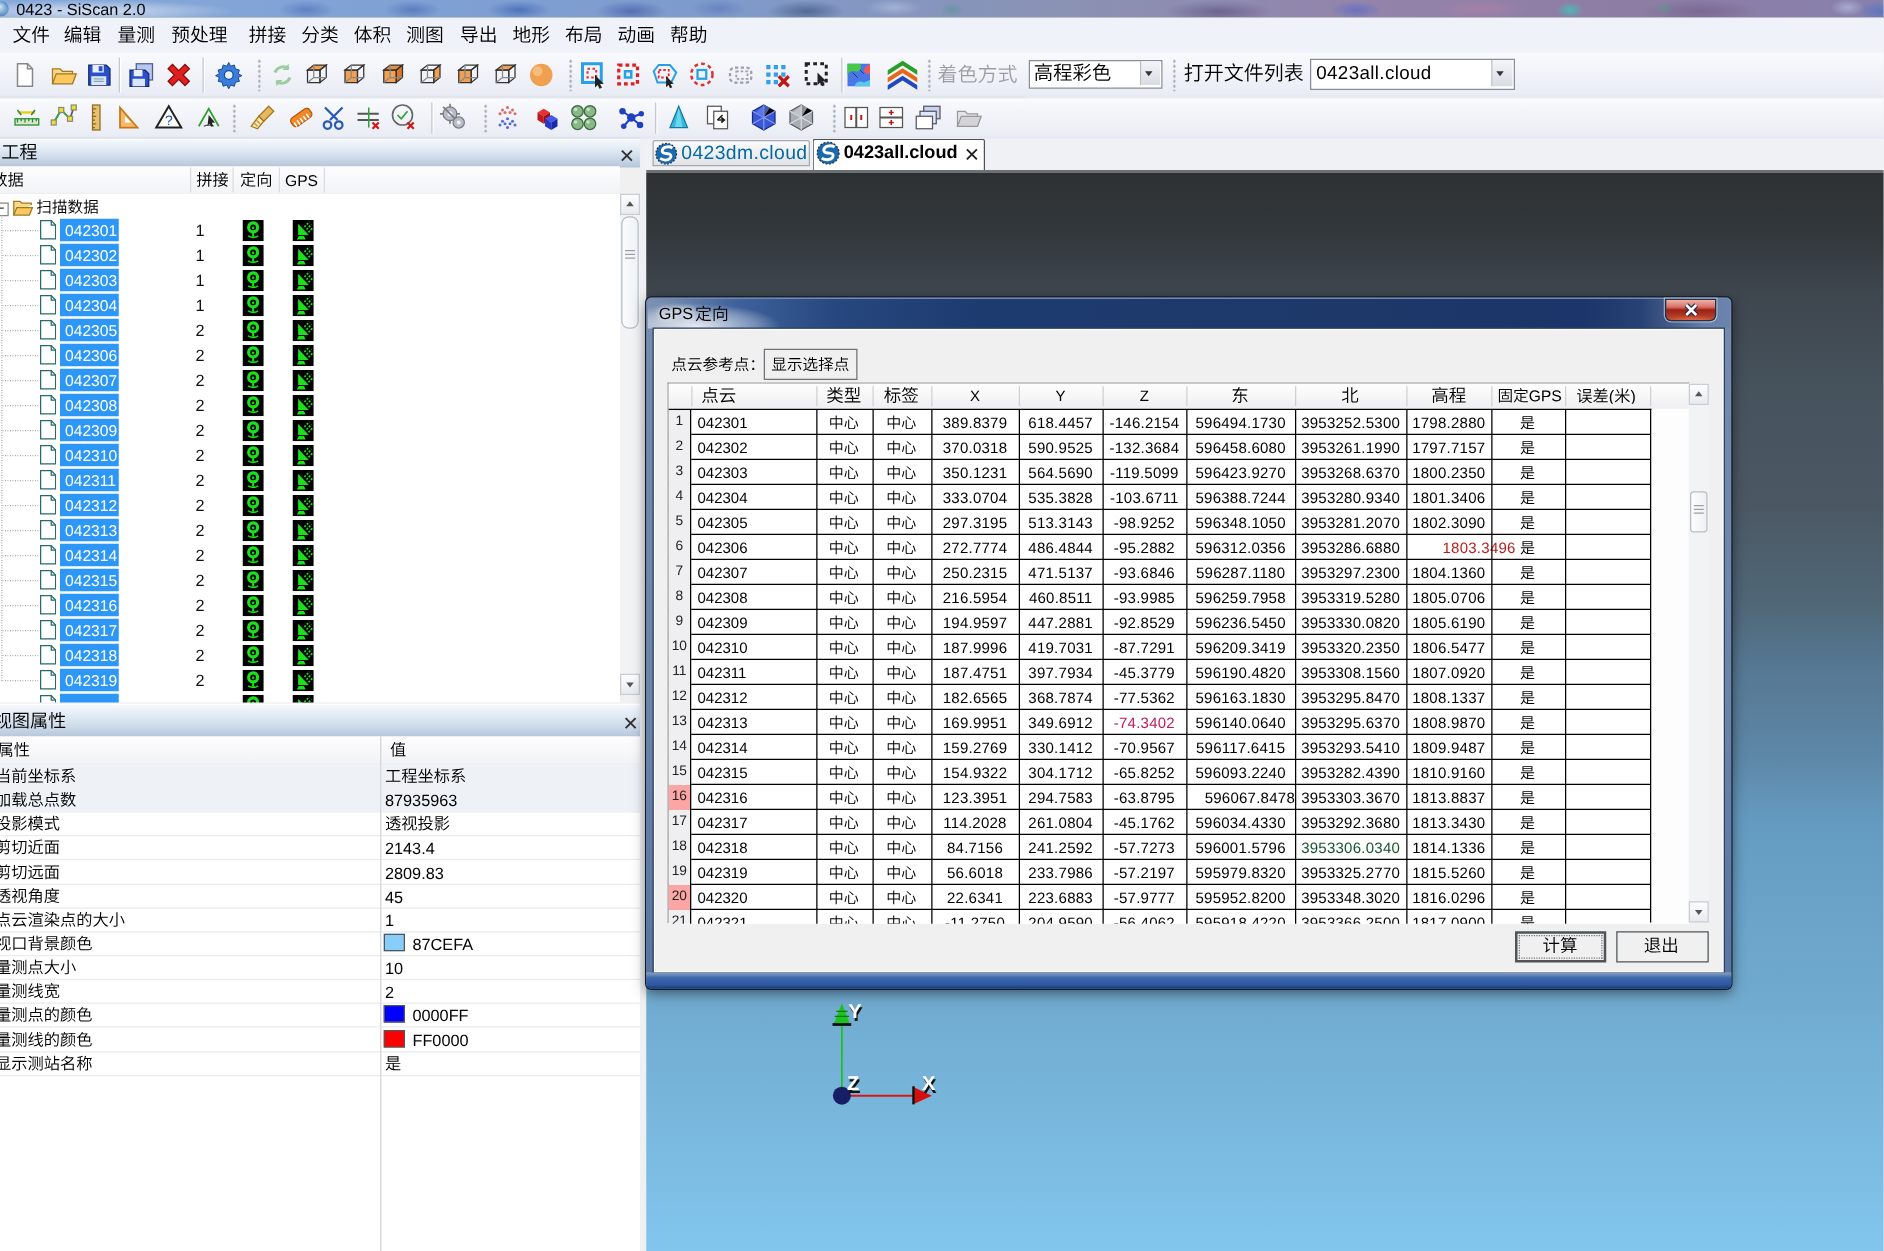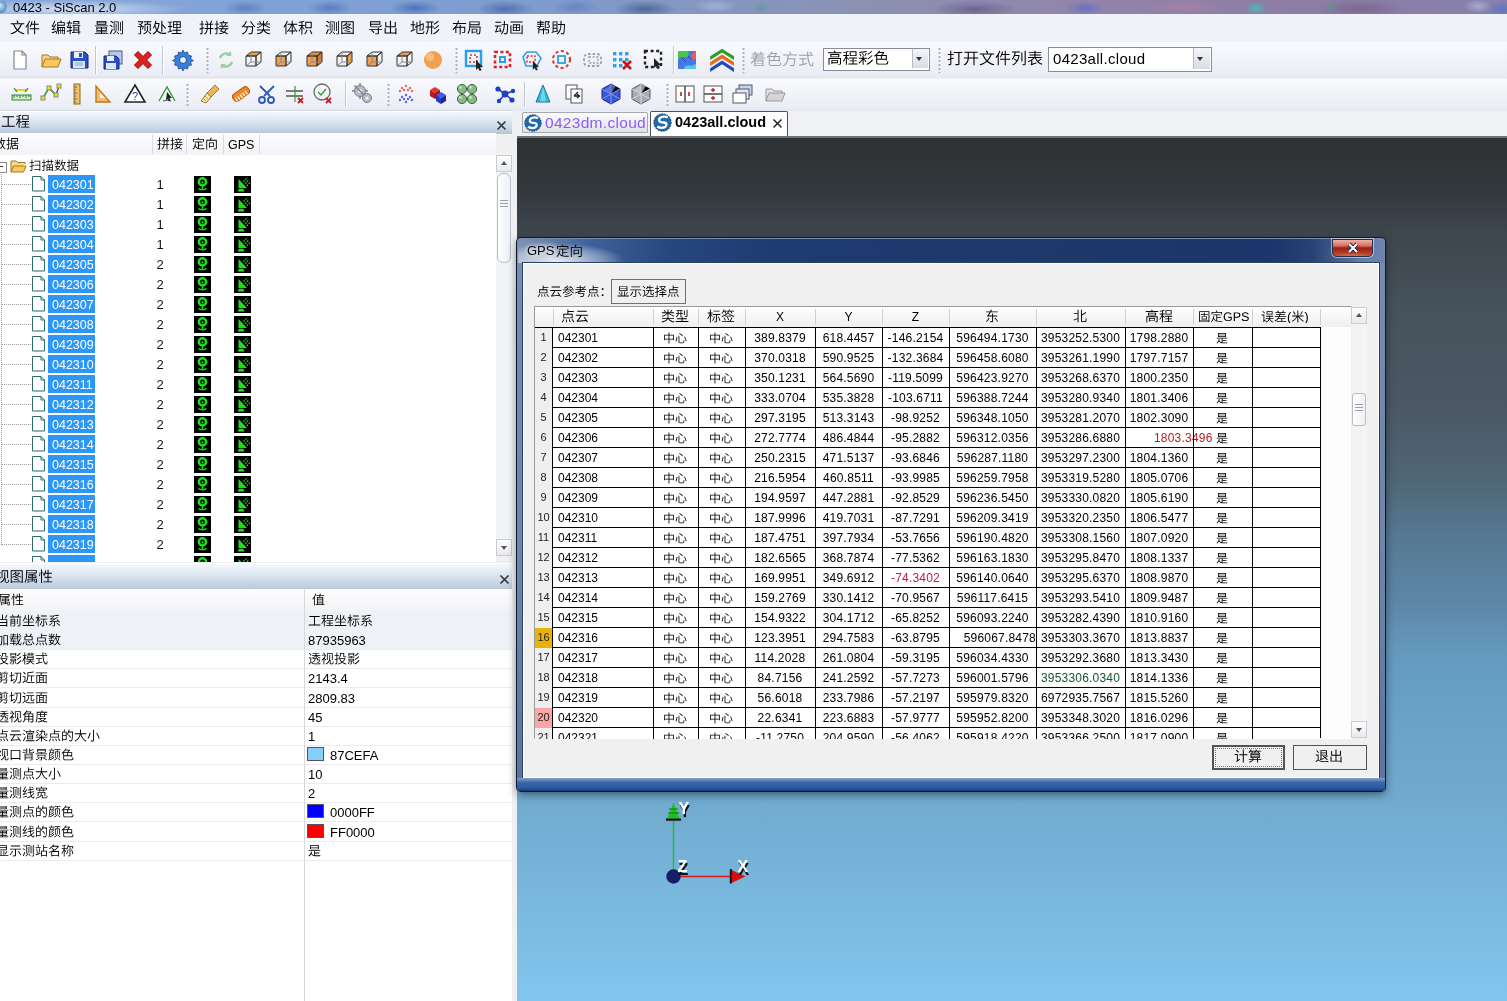--- a/index.html
+++ b/index.html
@@ -924,21 +924,21 @@
 <div class="abs" style="left:517px;top:138px;width:990px;height:863px;background:linear-gradient(180deg,
  #2d3134 0%, #33383c 6%, #3e464e 11%, #46525c 20%, #4b5864 31%, #506777 40%, #567893 46%,
  #5d87a7 54%, #649abf 60%, #6aa2c8 68%, #70a9ce 76%, #77b4da 85%, #7dbde4 93%, #82c6ee 100%)"></div>
 
 <div class="abs" style="left:522px;top:112px;width:126px;height:21px;background:linear-gradient(180deg,#fbfbfc,#e2e3e7);border:1px solid #a6a9b0;border-radius:2px 2px 0 0;box-sizing:border-box"></div>
 <div class="abs" style="left:650px;top:111px;width:138px;height:25px;background:#fff;border:1px solid #4e5156;border-bottom:none;border-radius:2px 2px 0 0;box-sizing:border-box"></div>
 <svg class="abs" style="left:524px;top:114px" width="18" height="18" viewBox="0 0 20 20">
     <circle cx="10" cy="10" r="9.2" fill="#1b6aad" stroke="#1a2a3a" stroke-width="1" stroke-dasharray="1.6 1.4"></circle>
     <path d="M15.5 4.8 C11.5 2.6 6.6 4.4 6.4 7.2 C6.2 9.8 9.6 9.9 11.6 10 C14.3 10.1 14.8 12.1 13.5 13.9 C11.9 16 7.4 16.2 4.6 14.2" fill="none" stroke="#fff" stroke-width="2.5"></path>
   </svg>
-<div class="abs" style="left:545px;top:114px;font-size:15.5px;letter-spacing:.3px;color:#8b5cf6">0423dm.cloud</div>
+<div class="abs" style="left:545px;top:114px;font-size:15.5px;letter-spacing:.3px;color:#0369a1">0423dm.cloud</div>
 <svg class="abs" style="left:653px;top:113px" width="19" height="19" viewBox="0 0 20 20">
     <circle cx="10" cy="10" r="9.2" fill="#1b6aad" stroke="#1a2a3a" stroke-width="1" stroke-dasharray="1.6 1.4"></circle>
     <path d="M15.5 4.8 C11.5 2.6 6.6 4.4 6.4 7.2 C6.2 9.8 9.6 9.9 11.6 10 C14.3 10.1 14.8 12.1 13.5 13.9 C11.9 16 7.4 16.2 4.6 14.2" fill="none" stroke="#fff" stroke-width="2.5"></path>
   </svg>
 <div class="abs" style="left:675px;top:114px;font-size:14.5px;font-weight:bold;color:#000">0423all.cloud</div>
 <svg class="abs" style="left:772px;top:118px" width="11" height="11" viewBox="0 0 11 11">
     <path d="M1.5 1.5l8 8M9.5 1.5l-8 8" stroke="#222" stroke-width="1.5"></path>
   </svg>
 <svg class="abs" style="left:640px;top:790px" width="130" height="100" viewBox="0 0 130 100">
 <line x1="33.5" y1="29" x2="33.5" y2="86.5" stroke="#1ec21e" stroke-width="1.4"></line>
@@ -1354,21 +1354,21 @@
     <svg class="t " style="width:24.0px;height:12px;position:absolute;left:128px;top:203.5px;" viewBox="0 0 2000 1000" fill="#000">
       <use href="#g4e2d" x="0"></use>
       <use href="#g5fc3" x="1000"></use>
     </svg>
     <svg class="t " style="width:24.0px;height:12px;position:absolute;left:174px;top:203.5px;" viewBox="0 0 2000 1000" fill="#000">
       <use href="#g4e2d" x="0"></use>
       <use href="#g5fc3" x="1000"></use>
     </svg>
     <div class="abs" style="left:210px;top:203px;width:70px;text-align:center;font-size:12px;color:#000;letter-spacing:.2px">187.4751</div>
     <div class="abs" style="left:280px;top:203px;width:67px;text-align:center;font-size:12px;color:#000;letter-spacing:.2px">397.7934</div>
-    <div class="abs" style="left:347px;top:203px;width:67px;text-align:center;font-size:12px;color:#000;letter-spacing:.2px">-53.7656</div>
+    <div class="abs" style="left:347px;top:203px;width:67px;text-align:center;font-size:12px;color:#000;letter-spacing:.2px">-45.3779</div>
     <div class="abs" style="left:414px;top:203px;width:87px;text-align:center;font-size:12px;color:#000;letter-spacing:.2px">596190.4820</div>
     <div class="abs" style="left:501px;top:203px;width:89px;text-align:center;font-size:12px;color:#000;letter-spacing:.2px">3953308.1560</div>
     <div class="abs" style="left:590px;top:203px;width:68px;text-align:center;font-size:12px;color:#000;letter-spacing:.2px">1807.0920</div>
     <svg class="t " style="width:12.0px;height:12px;position:absolute;left:681px;top:203.5px;" viewBox="0 0 1000 1000" fill="#000">
       <use href="#g662f" x="0"></use>
     </svg>
     <div class="abs" style="left:118px;top:200px;width:1px;height:20px;background:#000"></div>
     <div class="abs" style="left:163px;top:200px;width:1px;height:20px;background:#000"></div>
     <div class="abs" style="left:210px;top:200px;width:1px;height:20px;background:#000"></div>
     <div class="abs" style="left:280px;top:200px;width:1px;height:20px;background:#000"></div>
@@ -1492,21 +1492,21 @@
     <div class="abs" style="left:163px;top:280px;width:1px;height:20px;background:#000"></div>
     <div class="abs" style="left:210px;top:280px;width:1px;height:20px;background:#000"></div>
     <div class="abs" style="left:280px;top:280px;width:1px;height:20px;background:#000"></div>
     <div class="abs" style="left:347px;top:280px;width:1px;height:20px;background:#000"></div>
     <div class="abs" style="left:414px;top:280px;width:1px;height:20px;background:#000"></div>
     <div class="abs" style="left:501px;top:280px;width:1px;height:20px;background:#000"></div>
     <div class="abs" style="left:590px;top:280px;width:1px;height:20px;background:#000"></div>
     <div class="abs" style="left:658px;top:280px;width:1px;height:20px;background:#000"></div>
     <div class="abs" style="left:717px;top:280px;width:1px;height:20px;background:#000"></div>
     <div class="abs" style="left:0;top:300px;width:785px;height:20px;border-bottom:1px solid #000;box-sizing:border-box;background:#fff"></div>
-    <div class="abs" style="left:0;top:300px;width:18px;height:20px;background:#eab308;border-right:1px solid #000;box-sizing:border-box;font-size:11px;color:#222;text-align:center;line-height:19px">16</div>
+    <div class="abs" style="left:0;top:300px;width:18px;height:20px;background:#fca5a5;border-right:1px solid #000;box-sizing:border-box;font-size:11px;color:#222;text-align:center;line-height:19px">16</div>
     <div class="abs" style="left:23px;top:303px;font-size:12px;color:#000">042316</div>
     <svg class="t " style="width:24.0px;height:12px;position:absolute;left:128px;top:303.5px;" viewBox="0 0 2000 1000" fill="#000">
       <use href="#g4e2d" x="0"></use>
       <use href="#g5fc3" x="1000"></use>
     </svg>
     <svg class="t " style="width:24.0px;height:12px;position:absolute;left:174px;top:303.5px;" viewBox="0 0 2000 1000" fill="#000">
       <use href="#g4e2d" x="0"></use>
       <use href="#g5fc3" x="1000"></use>
     </svg>
     <div class="abs" style="left:210px;top:303px;width:70px;text-align:center;font-size:12px;color:#000;letter-spacing:.2px">123.3951</div>
@@ -1534,21 +1534,21 @@
     <svg class="t " style="width:24.0px;height:12px;position:absolute;left:128px;top:323.5px;" viewBox="0 0 2000 1000" fill="#000">
       <use href="#g4e2d" x="0"></use>
       <use href="#g5fc3" x="1000"></use>
     </svg>
     <svg class="t " style="width:24.0px;height:12px;position:absolute;left:174px;top:323.5px;" viewBox="0 0 2000 1000" fill="#000">
       <use href="#g4e2d" x="0"></use>
       <use href="#g5fc3" x="1000"></use>
     </svg>
     <div class="abs" style="left:210px;top:323px;width:70px;text-align:center;font-size:12px;color:#000;letter-spacing:.2px">114.2028</div>
     <div class="abs" style="left:280px;top:323px;width:67px;text-align:center;font-size:12px;color:#000;letter-spacing:.2px">261.0804</div>
-    <div class="abs" style="left:347px;top:323px;width:67px;text-align:center;font-size:12px;color:#000;letter-spacing:.2px">-59.3195</div>
+    <div class="abs" style="left:347px;top:323px;width:67px;text-align:center;font-size:12px;color:#000;letter-spacing:.2px">-45.1762</div>
     <div class="abs" style="left:414px;top:323px;width:87px;text-align:center;font-size:12px;color:#000;letter-spacing:.2px">596034.4330</div>
     <div class="abs" style="left:501px;top:323px;width:89px;text-align:center;font-size:12px;color:#000;letter-spacing:.2px">3953292.3680</div>
     <div class="abs" style="left:590px;top:323px;width:68px;text-align:center;font-size:12px;color:#000;letter-spacing:.2px">1813.3430</div>
     <svg class="t " style="width:12.0px;height:12px;position:absolute;left:681px;top:323.5px;" viewBox="0 0 1000 1000" fill="#000">
       <use href="#g662f" x="0"></use>
     </svg>
     <div class="abs" style="left:118px;top:320px;width:1px;height:20px;background:#000"></div>
     <div class="abs" style="left:163px;top:320px;width:1px;height:20px;background:#000"></div>
     <div class="abs" style="left:210px;top:320px;width:1px;height:20px;background:#000"></div>
     <div class="abs" style="left:280px;top:320px;width:1px;height:20px;background:#000"></div>
@@ -1596,21 +1596,21 @@
       <use href="#g5fc3" x="1000"></use>
     </svg>
     <svg class="t " style="width:24.0px;height:12px;position:absolute;left:174px;top:363.5px;" viewBox="0 0 2000 1000" fill="#000">
       <use href="#g4e2d" x="0"></use>
       <use href="#g5fc3" x="1000"></use>
     </svg>
     <div class="abs" style="left:210px;top:363px;width:70px;text-align:center;font-size:12px;color:#000;letter-spacing:.2px">56.6018</div>
     <div class="abs" style="left:280px;top:363px;width:67px;text-align:center;font-size:12px;color:#000;letter-spacing:.2px">233.7986</div>
     <div class="abs" style="left:347px;top:363px;width:67px;text-align:center;font-size:12px;color:#000;letter-spacing:.2px">-57.2197</div>
     <div class="abs" style="left:414px;top:363px;width:87px;text-align:center;font-size:12px;color:#000;letter-spacing:.2px">595979.8320</div>
-    <div class="abs" style="left:501px;top:363px;width:89px;text-align:center;font-size:12px;color:#000;letter-spacing:.2px">6972935.7567</div>
+    <div class="abs" style="left:501px;top:363px;width:89px;text-align:center;font-size:12px;color:#000;letter-spacing:.2px">3953325.2770</div>
     <div class="abs" style="left:590px;top:363px;width:68px;text-align:center;font-size:12px;color:#000;letter-spacing:.2px">1815.5260</div>
     <svg class="t " style="width:12.0px;height:12px;position:absolute;left:681px;top:363.5px;" viewBox="0 0 1000 1000" fill="#000">
       <use href="#g662f" x="0"></use>
     </svg>
     <div class="abs" style="left:118px;top:360px;width:1px;height:20px;background:#000"></div>
     <div class="abs" style="left:163px;top:360px;width:1px;height:20px;background:#000"></div>
     <div class="abs" style="left:210px;top:360px;width:1px;height:20px;background:#000"></div>
     <div class="abs" style="left:280px;top:360px;width:1px;height:20px;background:#000"></div>
     <div class="abs" style="left:347px;top:360px;width:1px;height:20px;background:#000"></div>
     <div class="abs" style="left:414px;top:360px;width:1px;height:20px;background:#000"></div>

